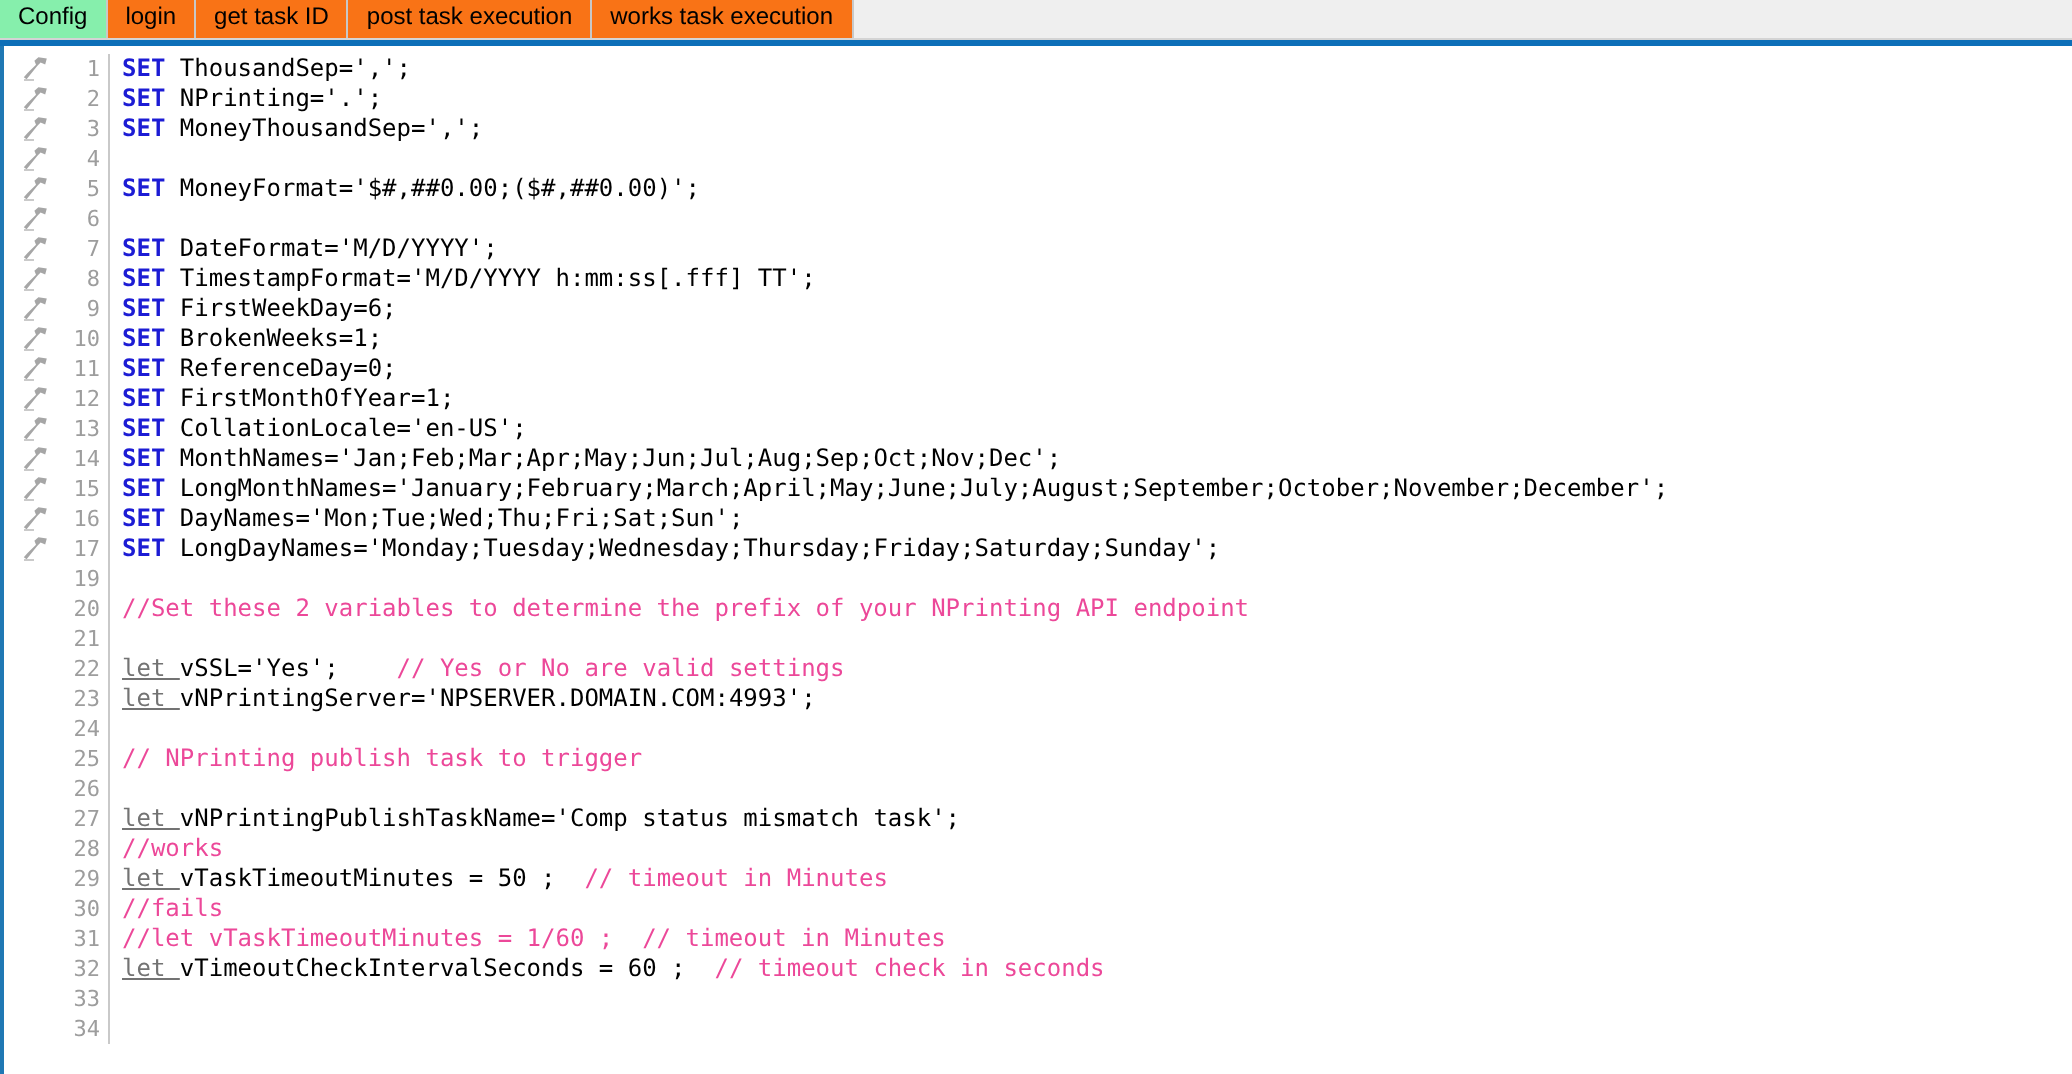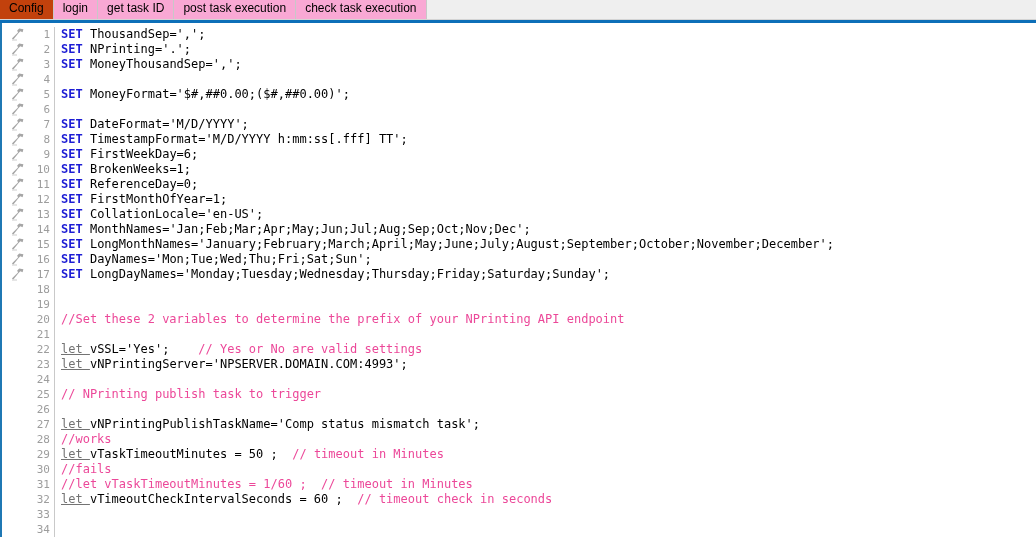--- a/index.html
+++ b/index.html
@@ -23,29 +23,29 @@
     align-items: flex-end;
     box-sizing: border-box;
     padding: 0;
   }
   .tab {
     height: 20px;
     line-height: 19px;
     padding: 0 9px;
     font-size: 12px;
     color: #000000;
-    background: #f9a8d4;
+    background: #f97316;
     border-right: 1px solid #c8c8c8;
     box-sizing: border-box;
     white-space: nowrap;
     cursor: default;
     font-family: "Liberation Sans", sans-serif;
   }
   .tab.active {
-    background: #c2410c;
+    background: #86efac;
     border-right: 1px solid #c8c8c8;
   }
   .tabbar-filler {
     flex: 1;
     height: 20px;
     background: #efefef;
   }
 
   
   .editor-wrap {
@@ -125,21 +125,21 @@
   .plain { color: #000000; }
 </style>
 </head>
 <body>
 
 <div class="tabbar" id="tabbar">
     <div class="tab active">Config</div>
     <div class="tab">login</div>
     <div class="tab">get task ID</div>
     <div class="tab">post task execution</div>
-    <div class="tab">check task execution</div>
+    <div class="tab">works task execution</div>
     <div class="tabbar-filler"></div>
   </div>
 
 <div class="editor-wrap">
   <div class="editor">
     <div class="code-area" id="code-area">
         <div class="line"><div class="gutter-icon"><svg width="14" height="13" viewBox="0 0 14 13" class="hammer">
               <path d="M9.2 0.6 L13.4 1.2 L12.6 4.2 L10.3 3.3 L8.6 5.0 L5.0 9.5 L3.3 11.6 L1.9 10.6 L3.9 8.4 L8.0 4.4 L7.2 2.4 Z" fill="#a6a6a6"></path>
               <path d="M2.0 11.6 L7.0 11.6 L7.0 12.4 L2.0 12.4 Z" fill="#bdbdbd"></path>
             </svg></div><div class="lineno">1</div><div class="sep"></div><div class="code"><span class="kw-set">SET </span><span class="plain">ThousandSep=',';</span></div></div>
@@ -200,21 +200,20 @@
               <path d="M2.0 11.6 L7.0 11.6 L7.0 12.4 L2.0 12.4 Z" fill="#bdbdbd"></path>
             </svg></div><div class="lineno">15</div><div class="sep"></div><div class="code"><span class="kw-set">SET </span><span class="plain">LongMonthNames='January;February;March;April;May;June;July;August;September;October;November;December';</span></div></div>
         <div class="line"><div class="gutter-icon"><svg width="14" height="13" viewBox="0 0 14 13" class="hammer">
               <path d="M9.2 0.6 L13.4 1.2 L12.6 4.2 L10.3 3.3 L8.6 5.0 L5.0 9.5 L3.3 11.6 L1.9 10.6 L3.9 8.4 L8.0 4.4 L7.2 2.4 Z" fill="#a6a6a6"></path>
               <path d="M2.0 11.6 L7.0 11.6 L7.0 12.4 L2.0 12.4 Z" fill="#bdbdbd"></path>
             </svg></div><div class="lineno">16</div><div class="sep"></div><div class="code"><span class="kw-set">SET </span><span class="plain">DayNames='Mon;Tue;Wed;Thu;Fri;Sat;Sun';</span></div></div>
         <div class="line"><div class="gutter-icon"><svg width="14" height="13" viewBox="0 0 14 13" class="hammer">
               <path d="M9.2 0.6 L13.4 1.2 L12.6 4.2 L10.3 3.3 L8.6 5.0 L5.0 9.5 L3.3 11.6 L1.9 10.6 L3.9 8.4 L8.0 4.4 L7.2 2.4 Z" fill="#a6a6a6"></path>
               <path d="M2.0 11.6 L7.0 11.6 L7.0 12.4 L2.0 12.4 Z" fill="#bdbdbd"></path>
             </svg></div><div class="lineno">17</div><div class="sep"></div><div class="code"><span class="kw-set">SET </span><span class="plain">LongDayNames='Monday;Tuesday;Wednesday;Thursday;Friday;Saturday;Sunday';</span></div></div>
-        <div class="line"><div class="gutter-icon"></div><div class="lineno">18</div><div class="sep"></div><div class="code"></div></div>
         <div class="line"><div class="gutter-icon"></div><div class="lineno">19</div><div class="sep"></div><div class="code"></div></div>
         <div class="line"><div class="gutter-icon"></div><div class="lineno">20</div><div class="sep"></div><div class="code"><span class="cmt">//Set these 2 variables to determine the prefix of your NPrinting API endpoint</span></div></div>
         <div class="line"><div class="gutter-icon"></div><div class="lineno">21</div><div class="sep"></div><div class="code"></div></div>
         <div class="line"><div class="gutter-icon"></div><div class="lineno">22</div><div class="sep"></div><div class="code"><span class="kw-let">let </span><span class="plain">vSSL='Yes';    </span><span class="cmt">// Yes or No are valid settings</span></div></div>
         <div class="line"><div class="gutter-icon"></div><div class="lineno">23</div><div class="sep"></div><div class="code"><span class="kw-let">let </span><span class="plain">vNPrintingServer='NPSERVER.DOMAIN.COM:4993';</span></div></div>
         <div class="line"><div class="gutter-icon"></div><div class="lineno">24</div><div class="sep"></div><div class="code"></div></div>
         <div class="line"><div class="gutter-icon"></div><div class="lineno">25</div><div class="sep"></div><div class="code"><span class="cmt">// NPrinting publish task to trigger</span></div></div>
         <div class="line"><div class="gutter-icon"></div><div class="lineno">26</div><div class="sep"></div><div class="code"></div></div>
         <div class="line"><div class="gutter-icon"></div><div class="lineno">27</div><div class="sep"></div><div class="code"><span class="kw-let">let </span><span class="plain">vNPrintingPublishTaskName='Comp status mismatch task';</span></div></div>
         <div class="line"><div class="gutter-icon"></div><div class="lineno">28</div><div class="sep"></div><div class="code"><span class="cmt">//works</span></div></div>

